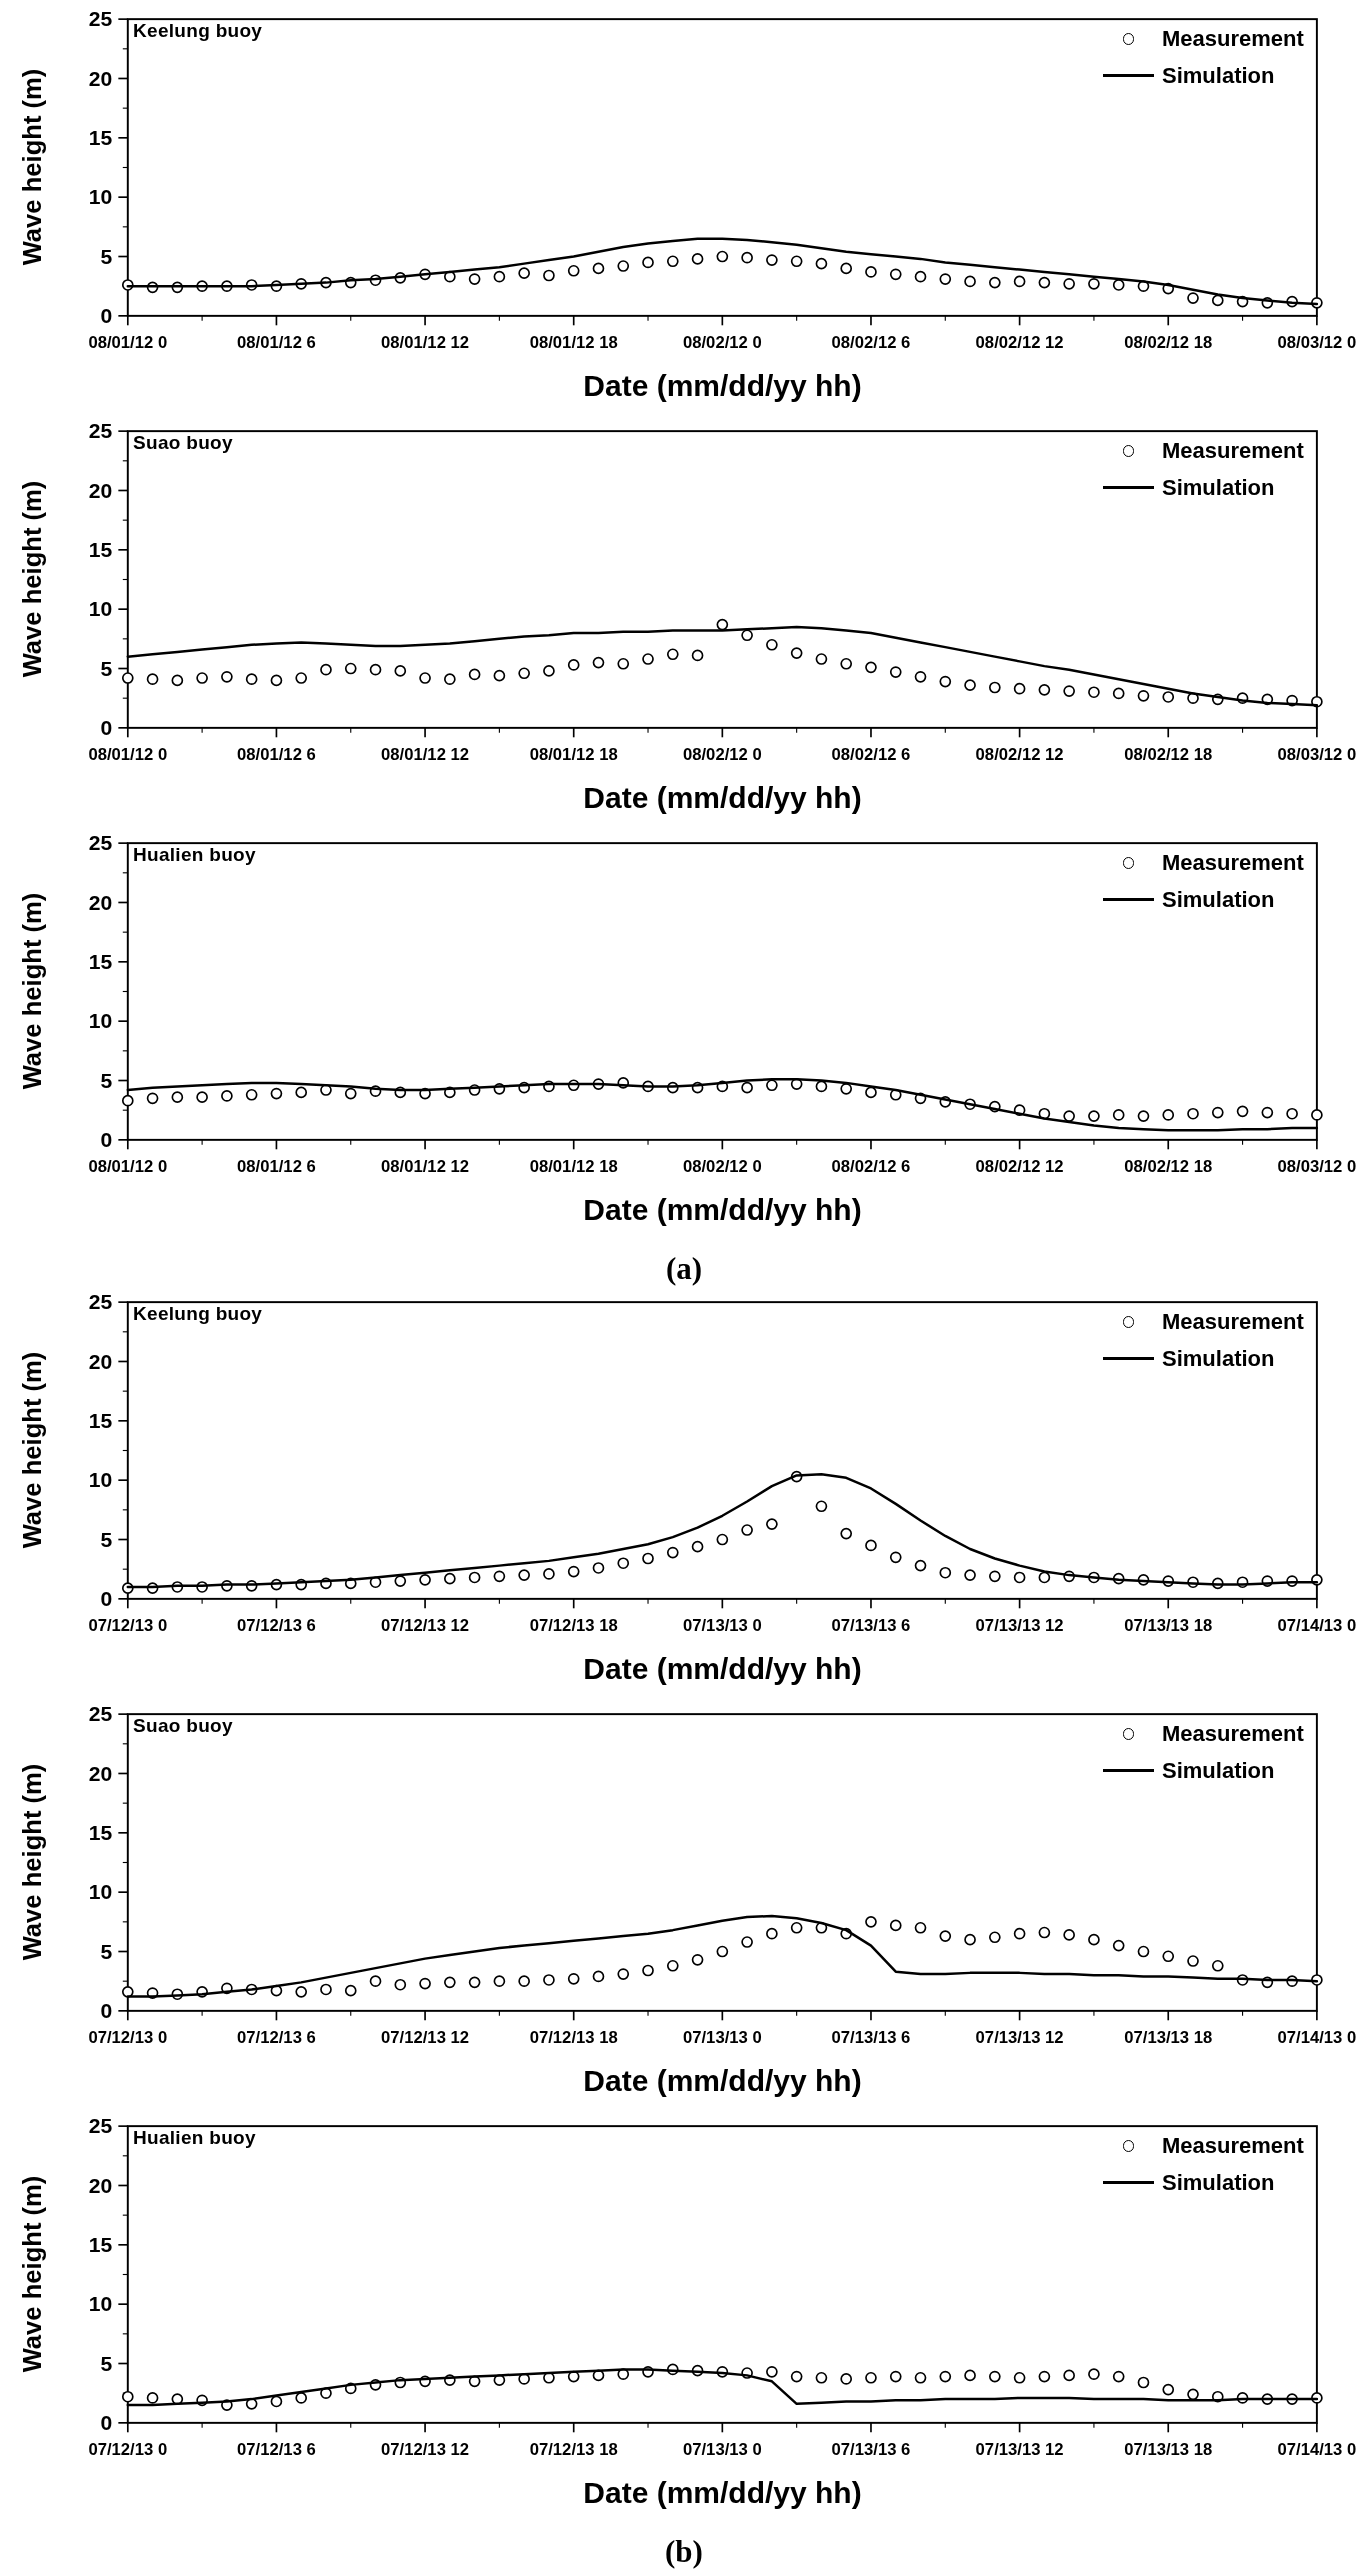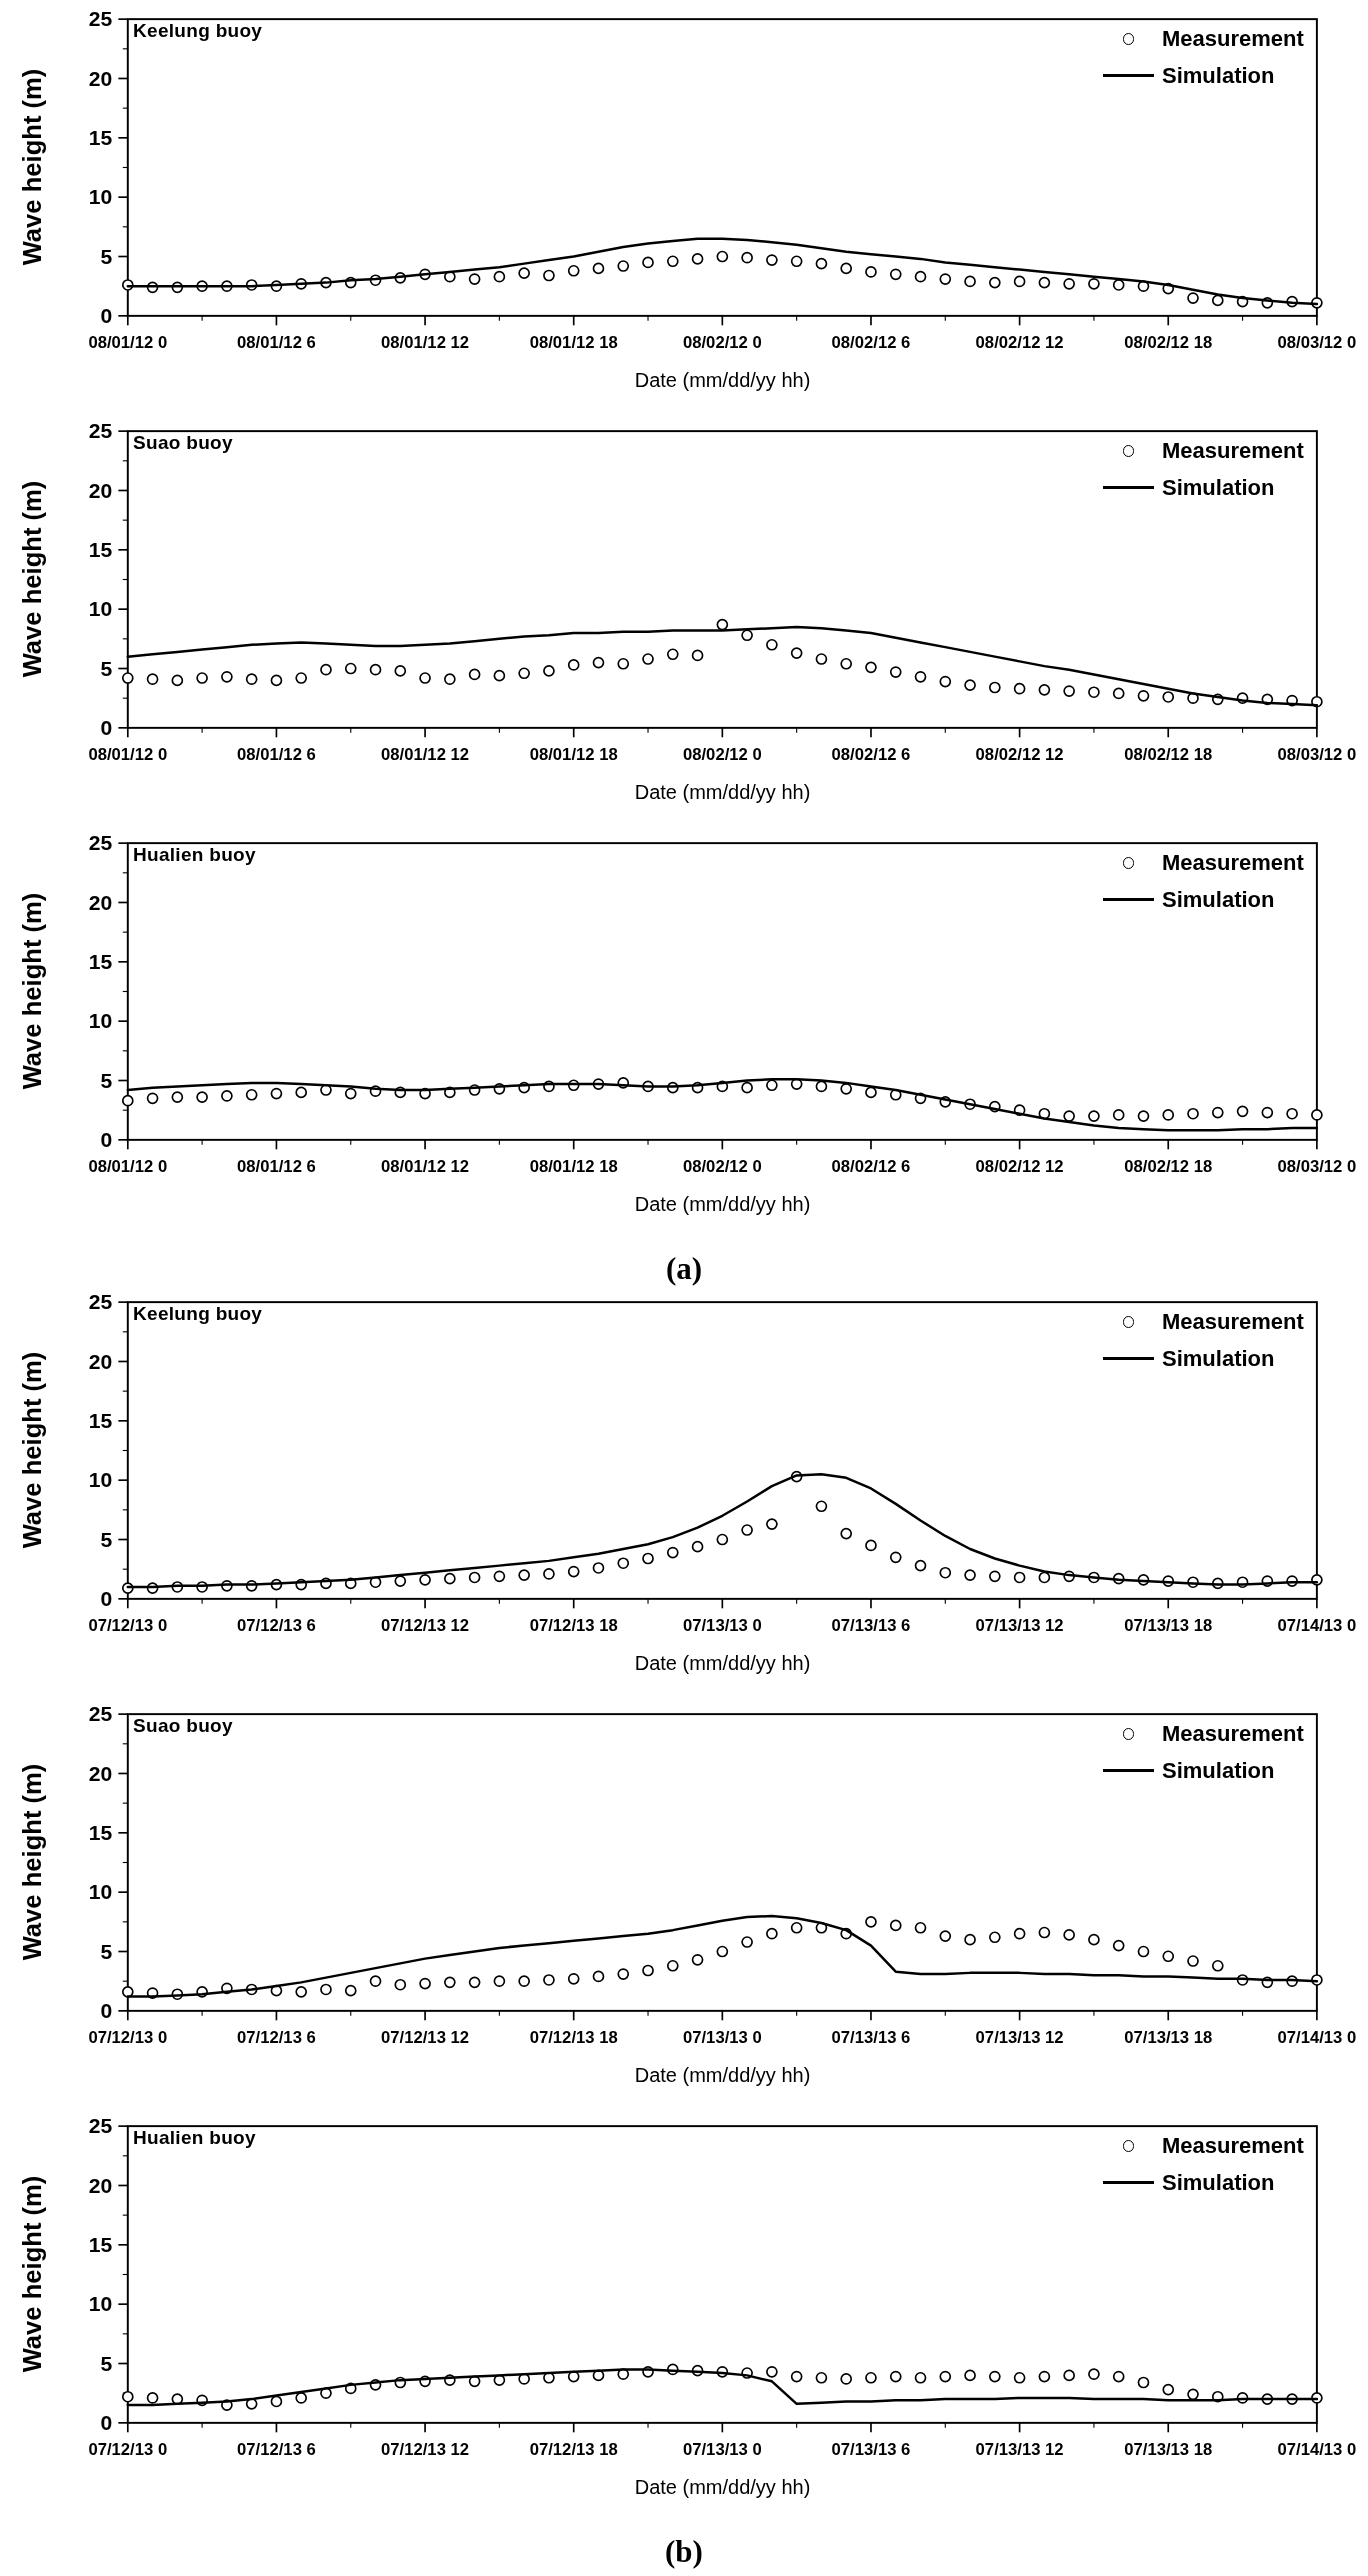--- a/index.html
+++ b/index.html
@@ -21,21 +21,21 @@
   .lg-circle { width:11.7px; height:11.7px; border:1.9px solid #000; border-radius:50%; background:#fff; box-sizing:border-box; }
   .lg-line { width:51px; height:2.8px; background:#000; }
   .legend-label { font-size:22px; font-weight:700; min-width:150px; }
   .ylabel {
     position:absolute; left:32px; top:158px;
     transform:translate(-50%,-50%) rotate(-90deg);
     font-size:25.6px; font-weight:700; white-space:nowrap;
   }
   .xlabel {
     position:absolute; left:128px; top:360px; width:1189px;
-    text-align:center; font-size:20px; font-weight:400;
+    text-align:center; font-size:30px; font-weight:700;
   }
   .group-label {
     width:1368px; height:47px; display:flex; align-items:center; justify-content:center;
     font-family:"Liberation Serif", serif; font-size:31px; font-weight:700;
   }
 </style>
 </head>
 <body>
 
 <div class="page">

